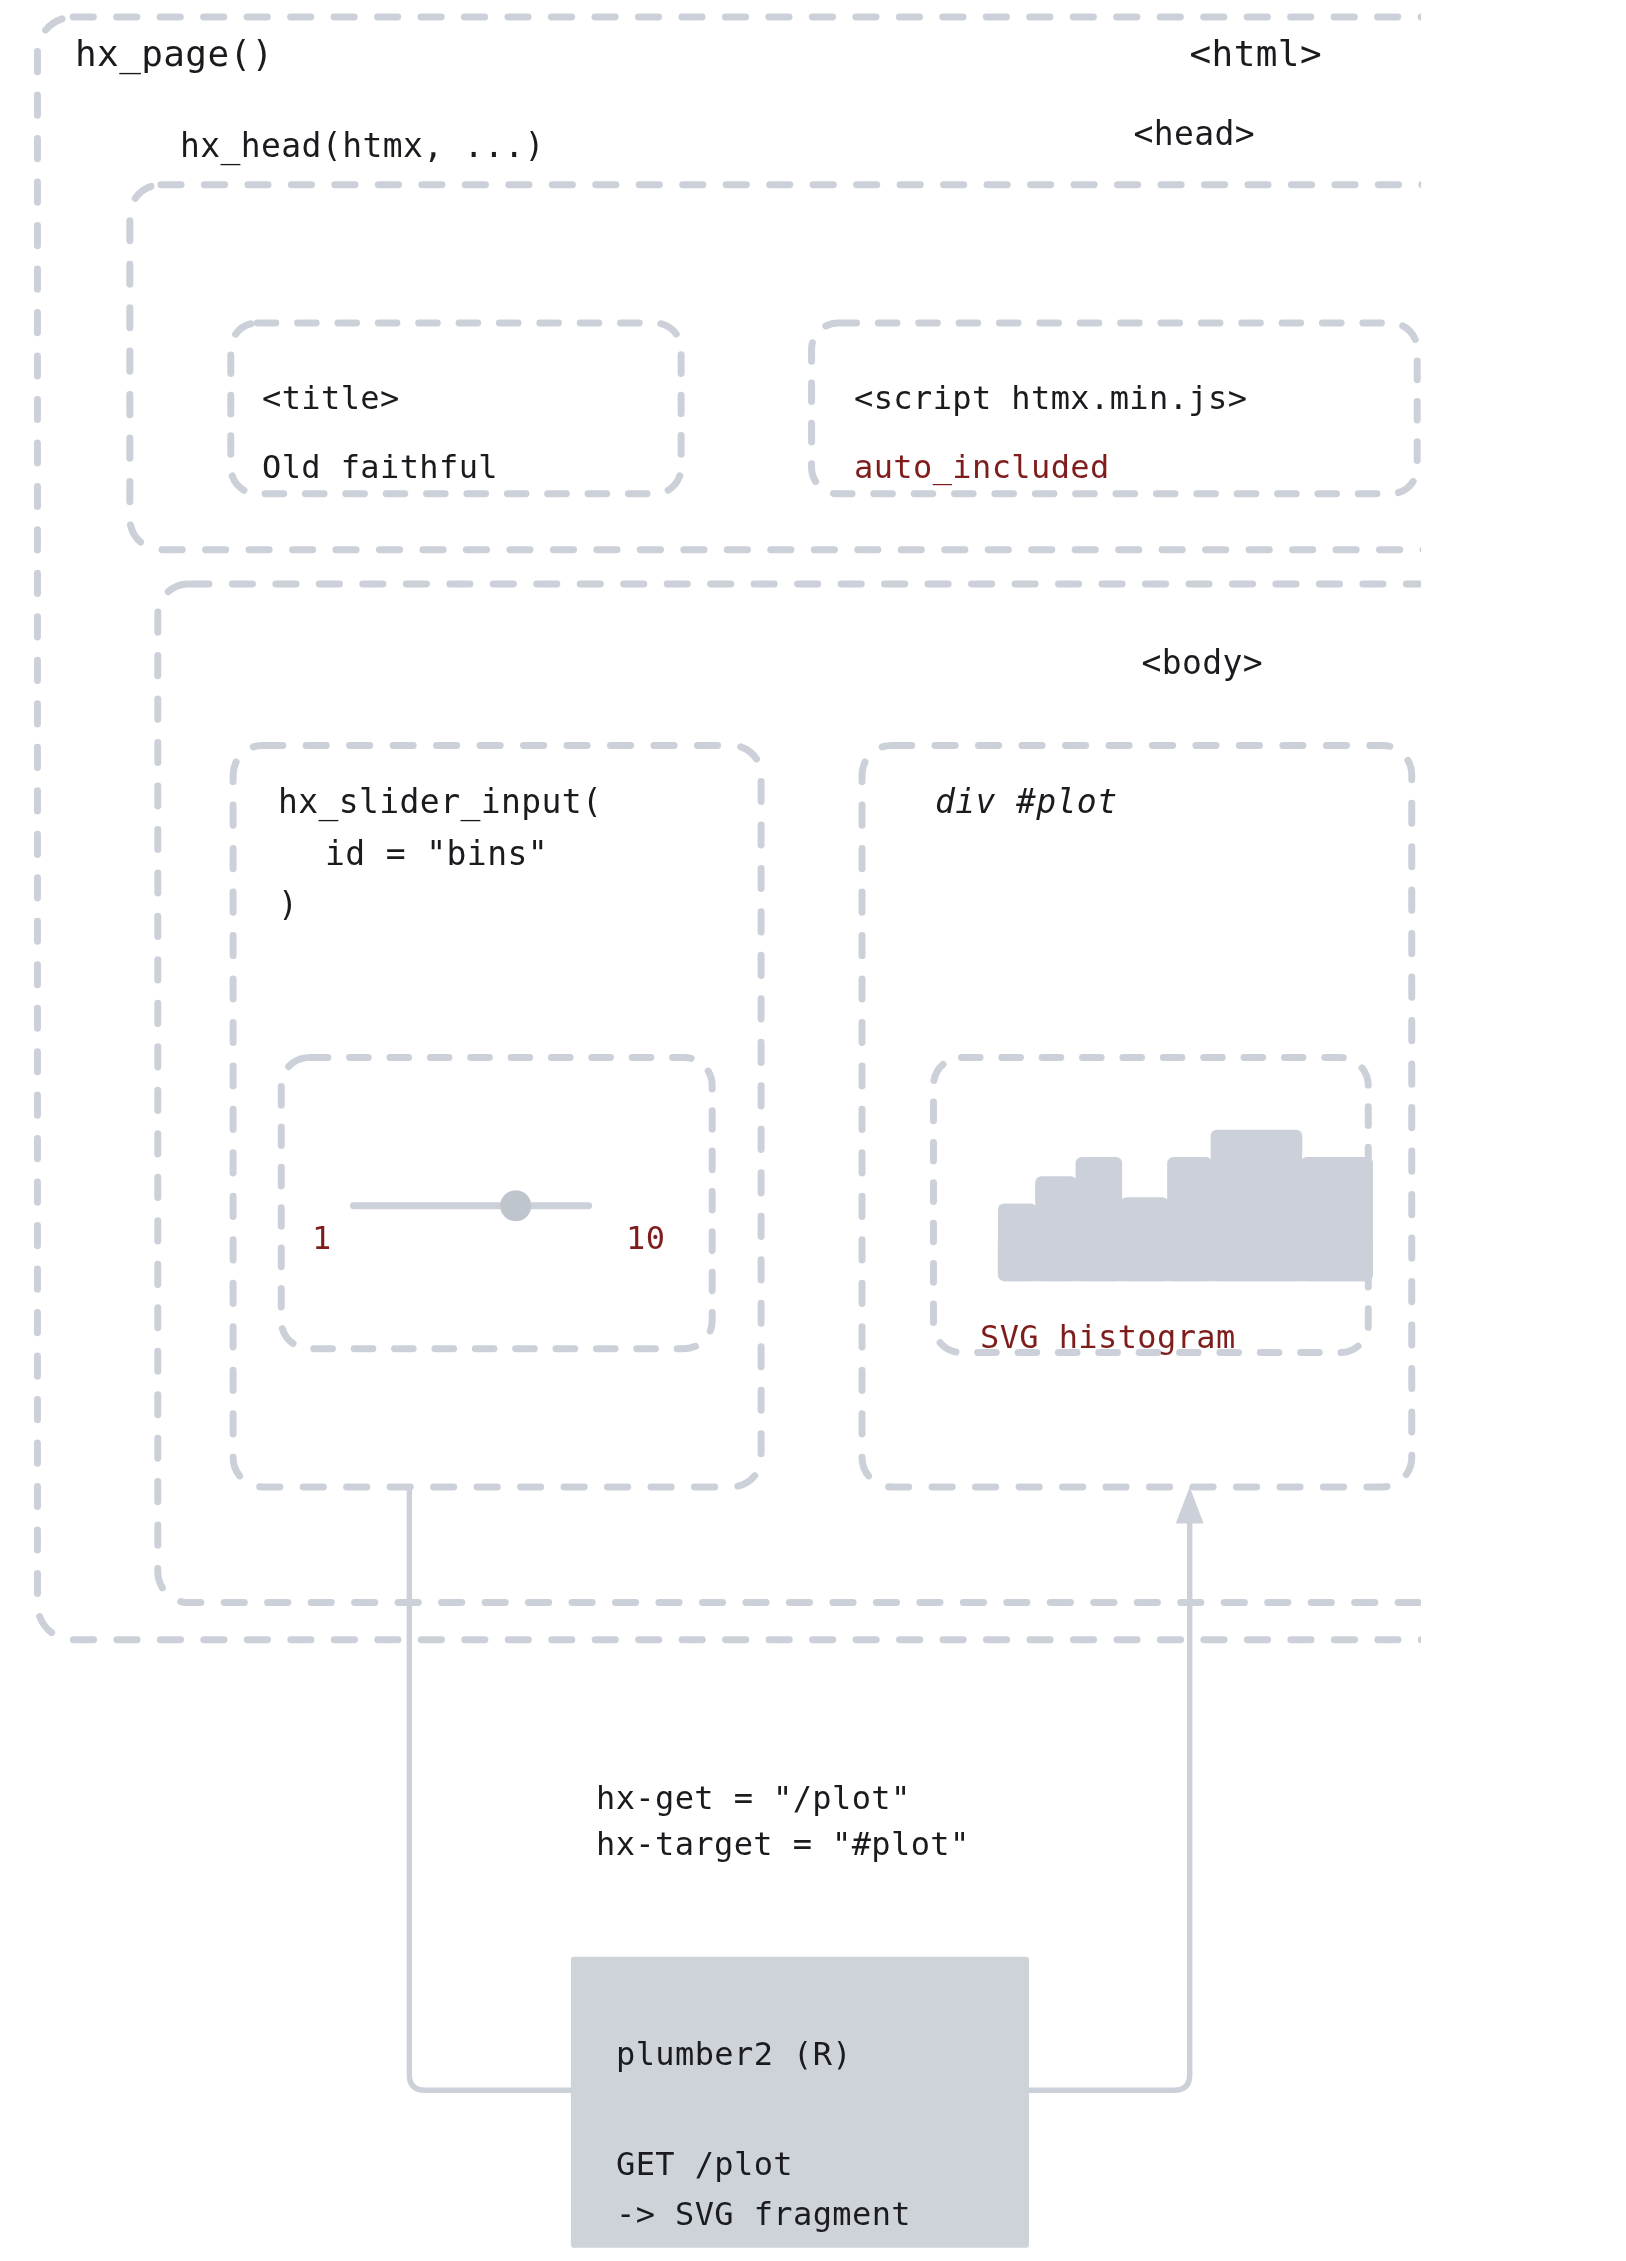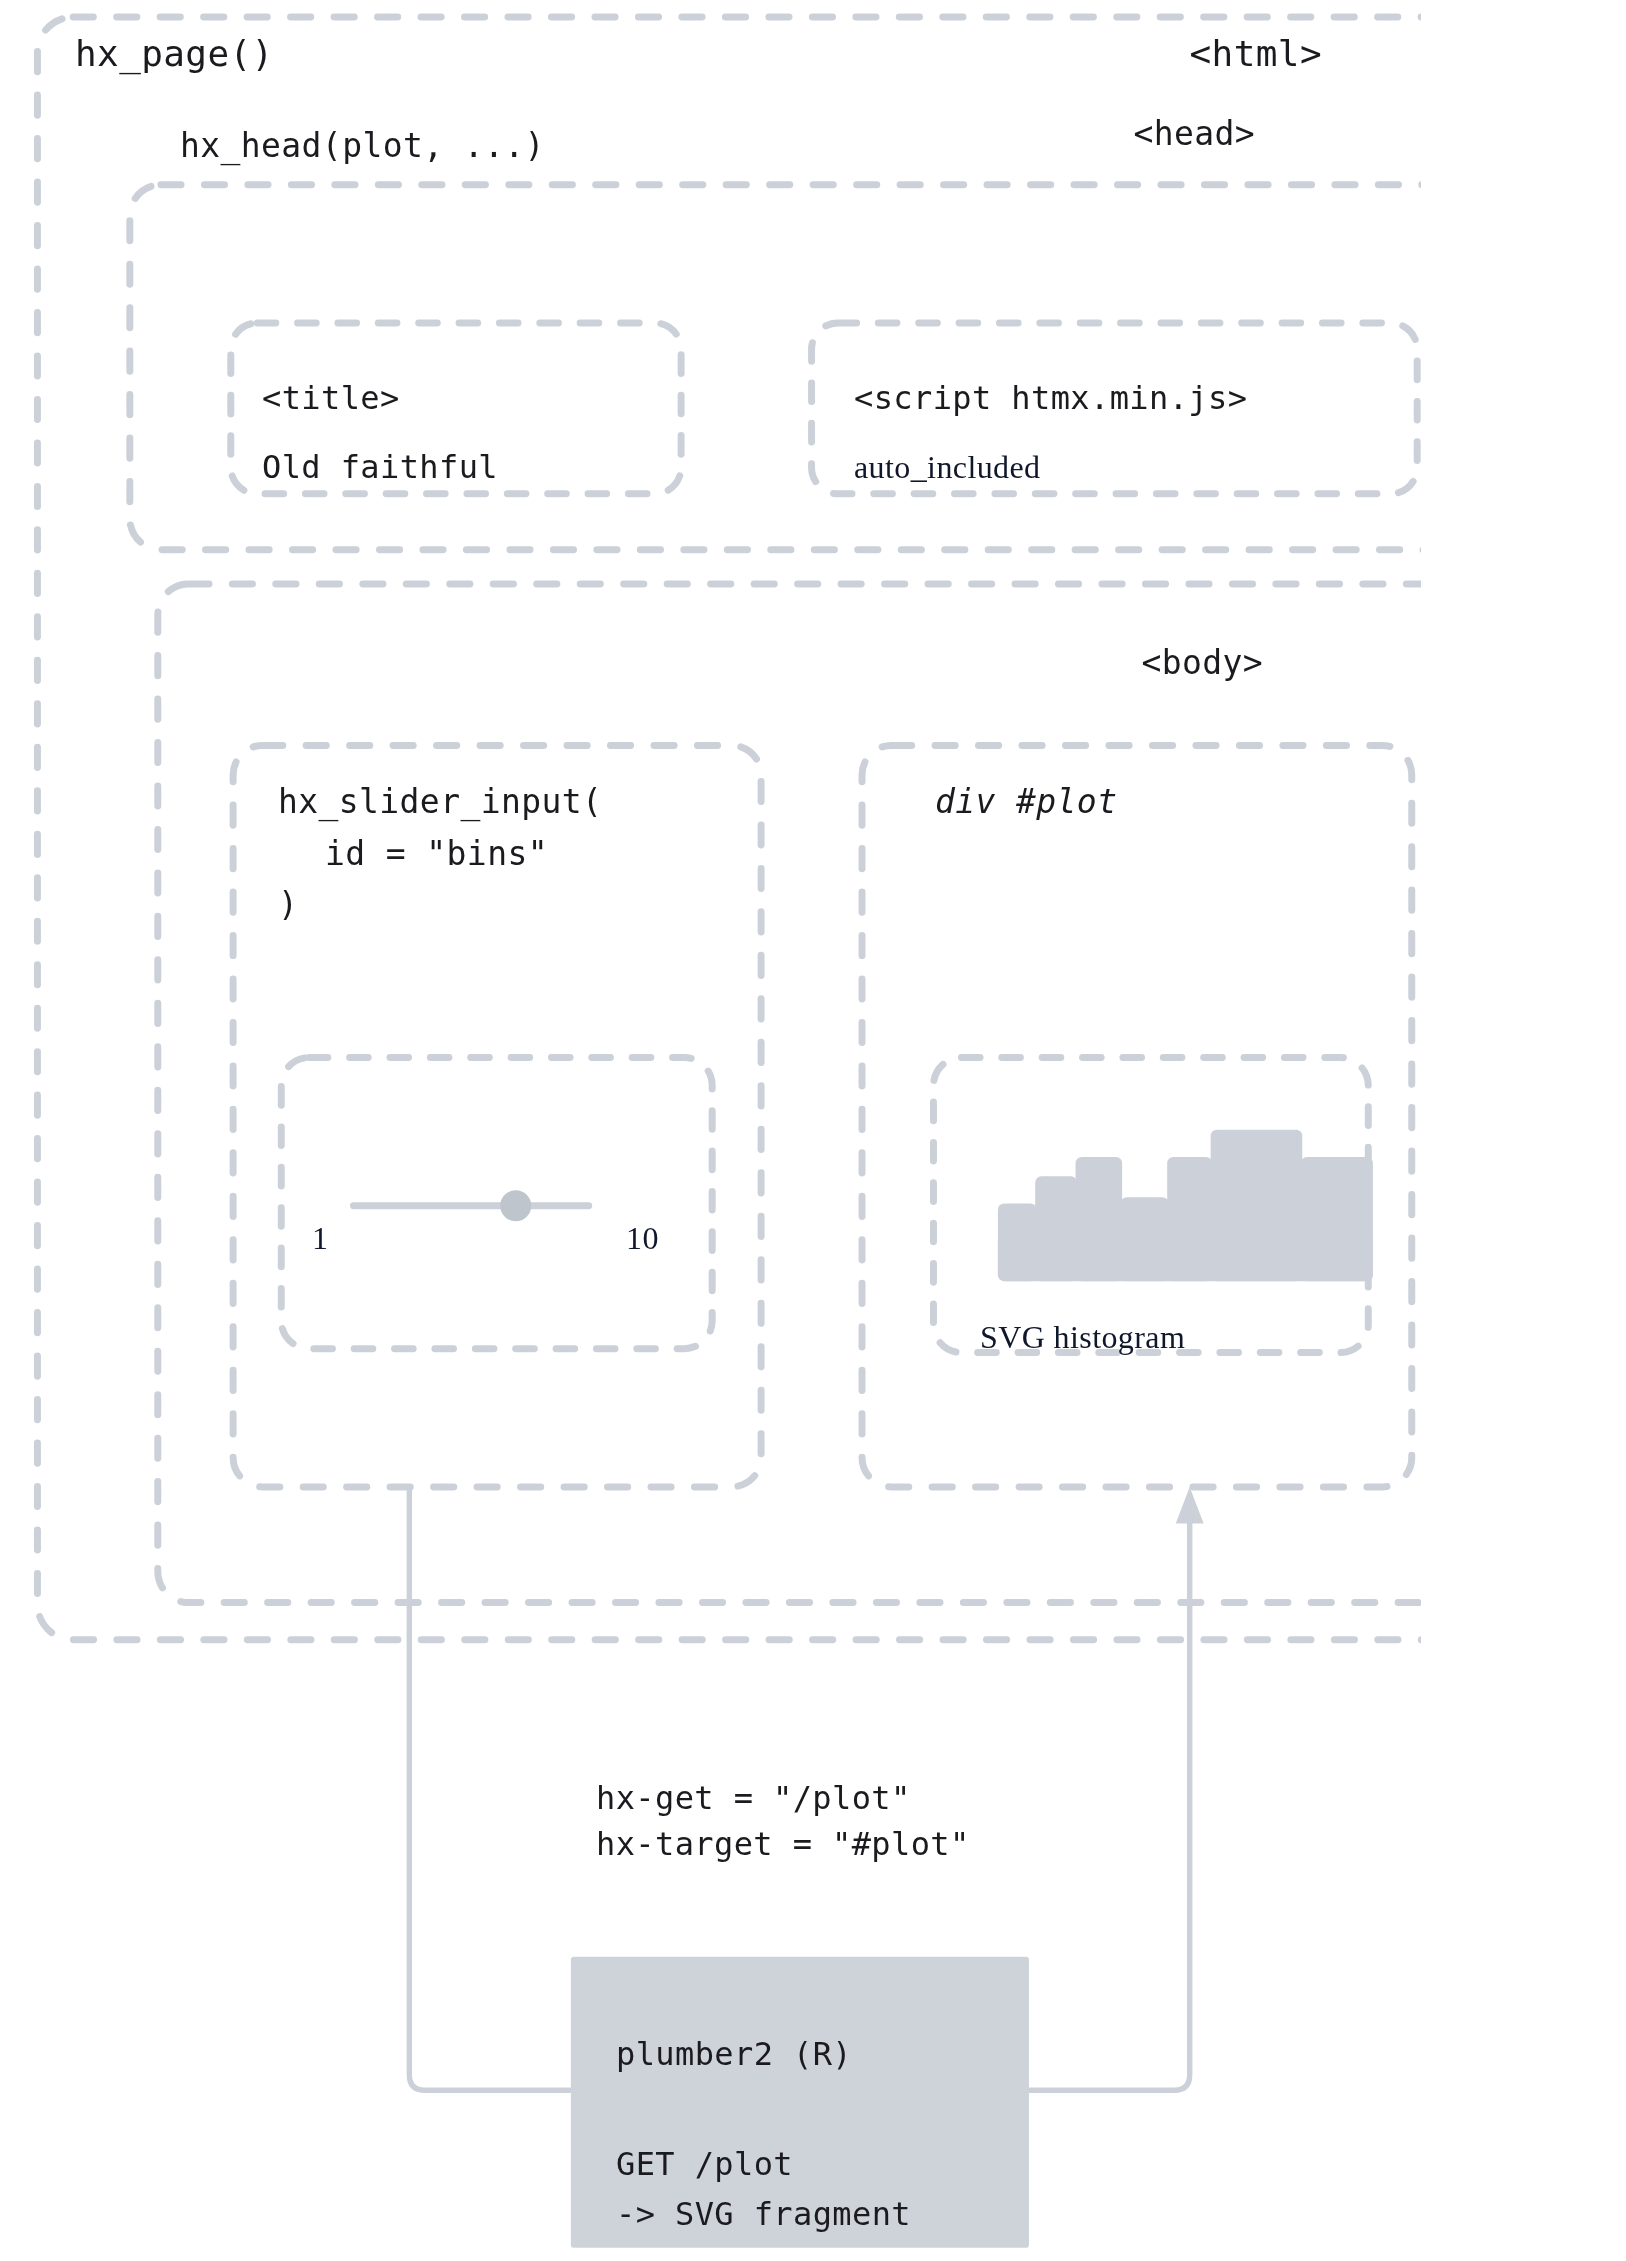--- a/index.html
+++ b/index.html
@@ -26,21 +26,21 @@
     pointer-events: none;
   }
   .lbl {
     position: absolute;
     color: #1b1b1f;
     font-family: "DejaVu Sans Mono", "Liberation Mono", monospace;
     white-space: pre;
     line-height: 1.35;
     letter-spacing: 0.4px;
   }
-  .lbl.muted { color: #0f172a; font-family: Liberation Serif, serif; }
+  .lbl.muted { color: #7f1d1d; }
 
   .f-xl  { font-size: 36px; }
   .f-lg  { font-size: 33px; }
   .f-md  { font-size: 32px; margin-top: 31px; }
 
   .histbar { fill: #ccd1d9; }
   .slider-line { stroke: #ccd1d9; stroke-width: 9; stroke-linecap: round; }
   .slider-dot  { fill: #bfc5cd; }
   .conn { stroke: #ccd1d9; stroke-width: 7; fill: none; stroke-linecap: round; stroke-linejoin: round; }
   .server-box { fill: #ced3da; }
@@ -90,21 +90,21 @@
     <path class="conn" d="M 1325 2692 L 1512 2692 Q 1532 2692 1532 2672 L 1532 1945"></path>
     <polygon points="1532,1915 1514,1962 1550,1962" fill="#ccd1d9"></polygon>
 
     <rect class="server-box" x="735" y="2520" width="590" height="375" rx="4" ry="4"></rect>
   </svg>
 
   <div class="lbl f-xl" style="left:75px; top:29.5px;">hx_page()</div>
 
   <div class="lbl f-xl" style="right:99px; top:29.5px;">&lt;html&gt;</div>
 
-  <div class="lbl f-lg" style="left:180px; top:124px;">hx_head(plot, ...)</div>
+  <div class="lbl f-lg" style="left:180px; top:124px;">hx_head(htmx, ...)</div>
 
   <div class="lbl f-lg" style="right:166px; top:112px;">&lt;head&gt;</div>
 
   <div class="lbl f-md" style="left:262px; top:346px;">&lt;title&gt;</div>
   <div class="lbl f-md" style="left:262px; top:415px;">Old faithful</div>
 
   <div class="lbl f-md" style="left:854px; top:346px;">&lt;script htmx.min.js&gt;</div>
   <div class="lbl f-md muted" style="left:854px; top:415px;">auto_included</div>
 
   <div class="lbl f-lg" style="right:158px; top:641px;margin-left:39px;">&lt;body&gt;</div>

